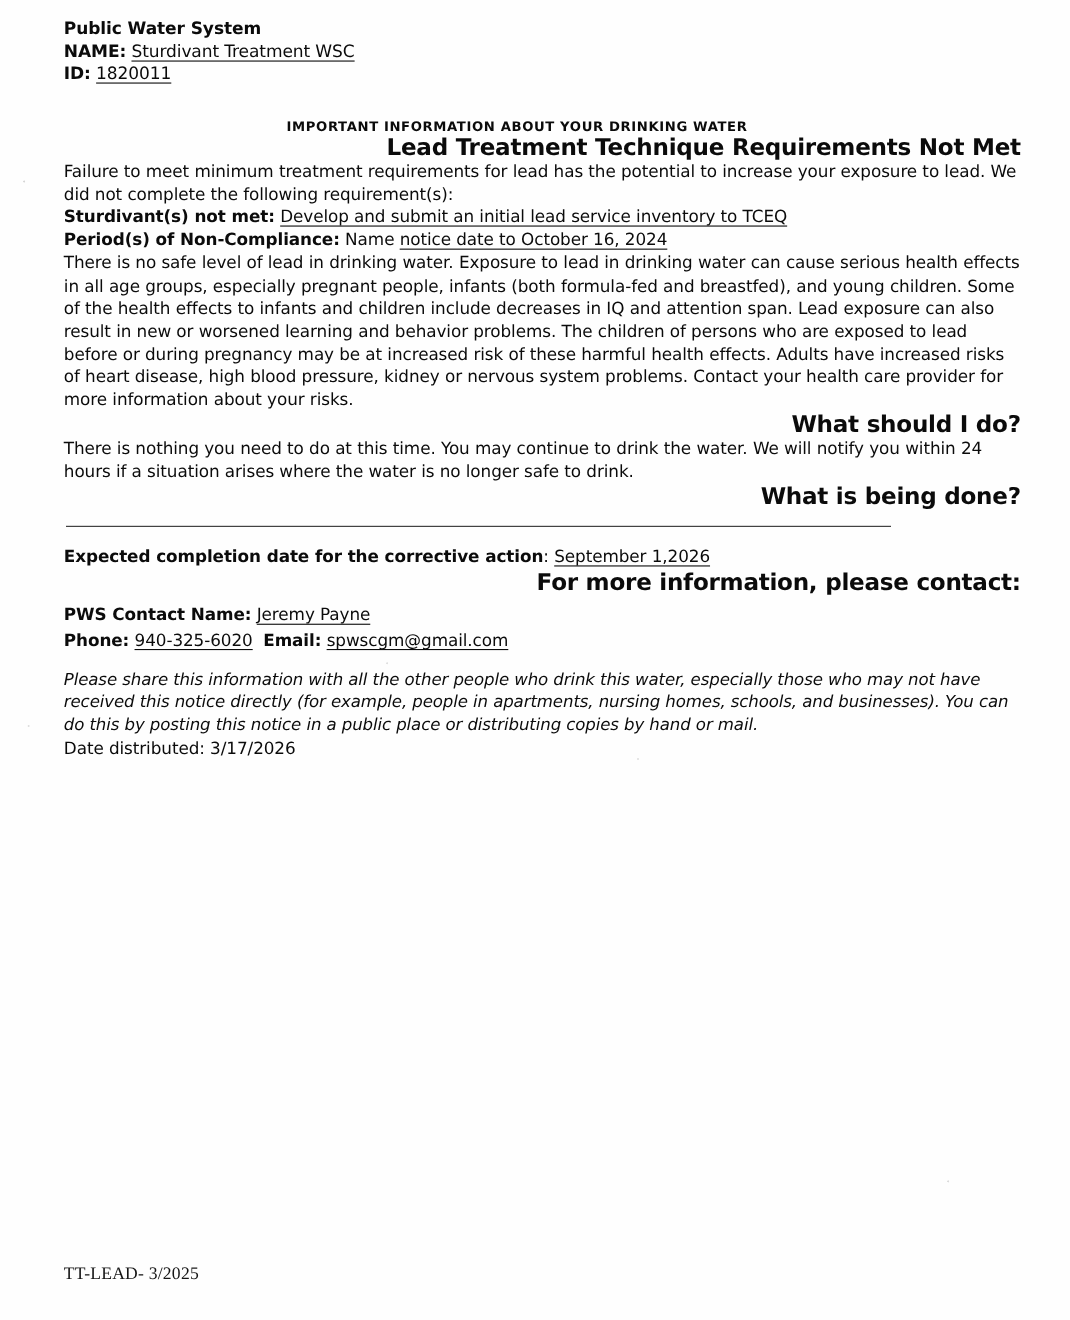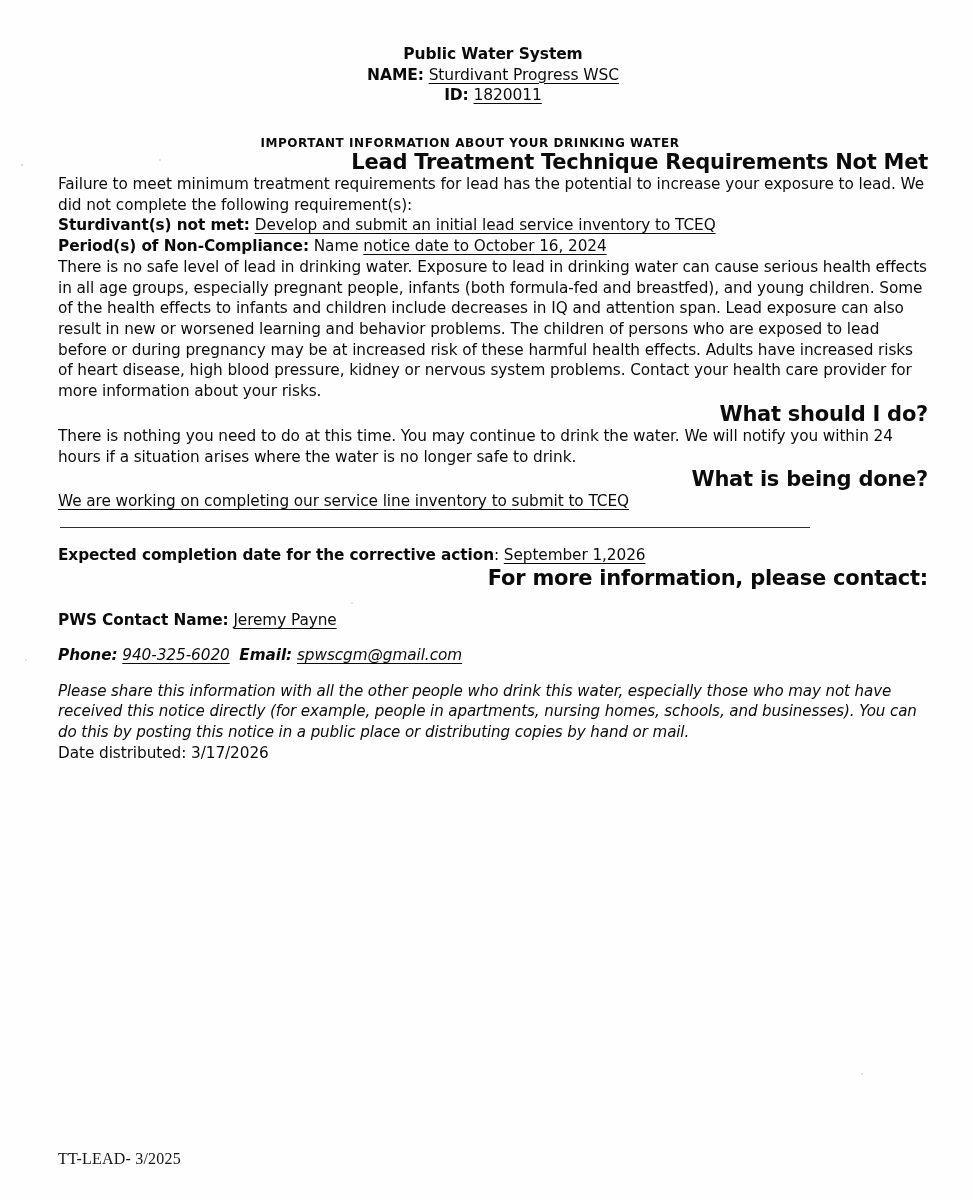--- a/index.html
+++ b/index.html
@@ -34,25 +34,24 @@
     padding: 0 44px 0 58px;
   }
 
   .content {
     position: relative;
     width: 870px;
   }
 
   
   .pws-header {
-    padding-top: 44px;
+    padding-top: 16px;
     font-size: 15.5px;
     line-height: 1.33;
     letter-spacing: -0.1px;
-    text-align: center;
   }
   .pws-header .line { white-space: nowrap; }
   .bold { font-weight: bold; }
   .ul {
     text-decoration: underline;
     text-decoration-thickness: 1px;
     text-underline-offset: 2.5px;
   }
   .pws-title { font-weight: bold; font-size: 15.5px; }
 
@@ -139,21 +138,21 @@
 
 <div class="page">
   <div class="content">
 
     <div class="pws-header">
       <div class="line">
         <span class="pws-title">Public Water System</span>
       </div>
       <div class="line">
         <span class="bold">NAME:</span>
-        <span class="ul">Sturdivant Progress WSC</span>
+        <span class="ul">Sturdivant Treatment WSC</span>
       </div>
       <div class="line">
         <span class="bold">ID:</span>
         <span class="ul">1820011</span>
       </div>
     </div>
 
     <div class="doc-title">IMPORTANT INFORMATION ABOUT YOUR DRINKING WATER</div>
 
     <h2 class="section h-lead">Lead Treatment Technique Requirements Not Met</h2>
@@ -171,39 +170,36 @@
       <span>Name</span>
       <span class="answer">notice date to October 16, 2024</span>
     </p>
 
     <p class="body p-gap">There is no safe level of lead in drinking water. Exposure to lead in drinking water can cause serious health effects in all age groups, especially pregnant people, infants (both formula-fed and breastfed), and young children. Some of the health effects to infants and children include decreases in IQ and attention span. Lead exposure can also result in new or worsened learning and behavior problems. The children of persons who are exposed to lead before or during pregnancy may be at increased risk of these harmful health effects. Adults have increased risks of heart disease, high blood pressure, kidney or nervous system problems. Contact your health care provider for more information about your risks.</p>
 
     <h2 class="section h-should">What should I do?</h2>
     <p class="body p-after-h">There is nothing you need to do at this time. You may continue to drink the water. We will notify you within 24 hours if a situation arises where the water is no longer safe to drink.</p>
 
     <h2 class="section h-being">What is being done?</h2>
-    <p class="fill-line p-after-h">
-      <span class="answer">We are working on completing our service line inventory to submit to TCEQ</span>
-    </p>
 
     <hr class="rule">
 
     <p class="fill-line" style="margin-top:17px;">
       <span class="label">Expected completion date for the corrective action</span><span>:</span>
       <span class="answer">September 1,2026</span>
     </p>
 
     <h2 class="section h-contact">For more information, please contact:</h2>
 
-    <p class="fill-line" style="margin-top:20px;">
+    <p class="fill-line" style="margin-top:8px;">
       <span class="label">PWS Contact Name:</span>
       <span class="answer">Jeremy Payne</span>
     </p>
 
-    <p class="fill-line" style="margin-top:14px;font-style:italic;">
+    <p class="fill-line" style="margin-top:2px;">
       <span class="label">Phone:</span>
       <span class="answer">940-325-6020</span>&nbsp;
       <span class="label">Email:</span>
       <span class="answer">spwscgm@gmail.com</span>
     </p>
 
     <p class="italic" style="margin-top:15px;">Please share this information with all the other people who drink this water, especially those who may not have received this notice directly (for example, people in apartments, nursing homes, schools, and businesses). You can do this by posting this notice in a public place or distributing copies by hand or mail.</p>
 
     <p class="body" style="margin-top:1px;">
       <span>Date distributed:</span>

